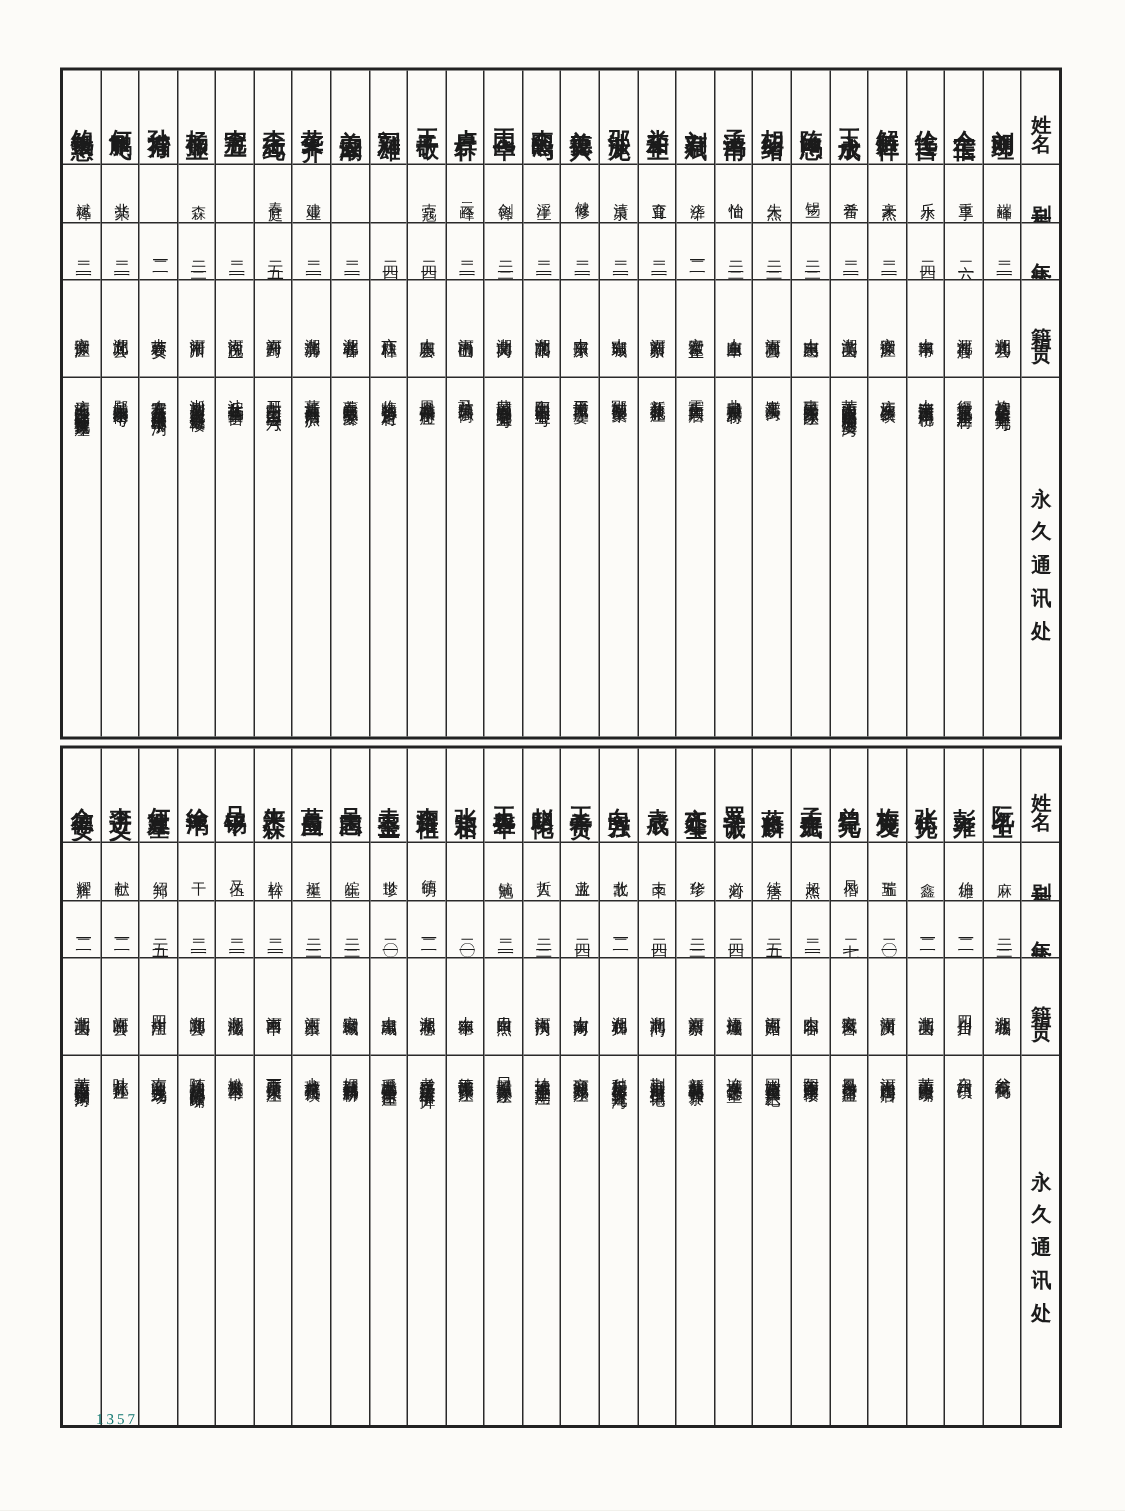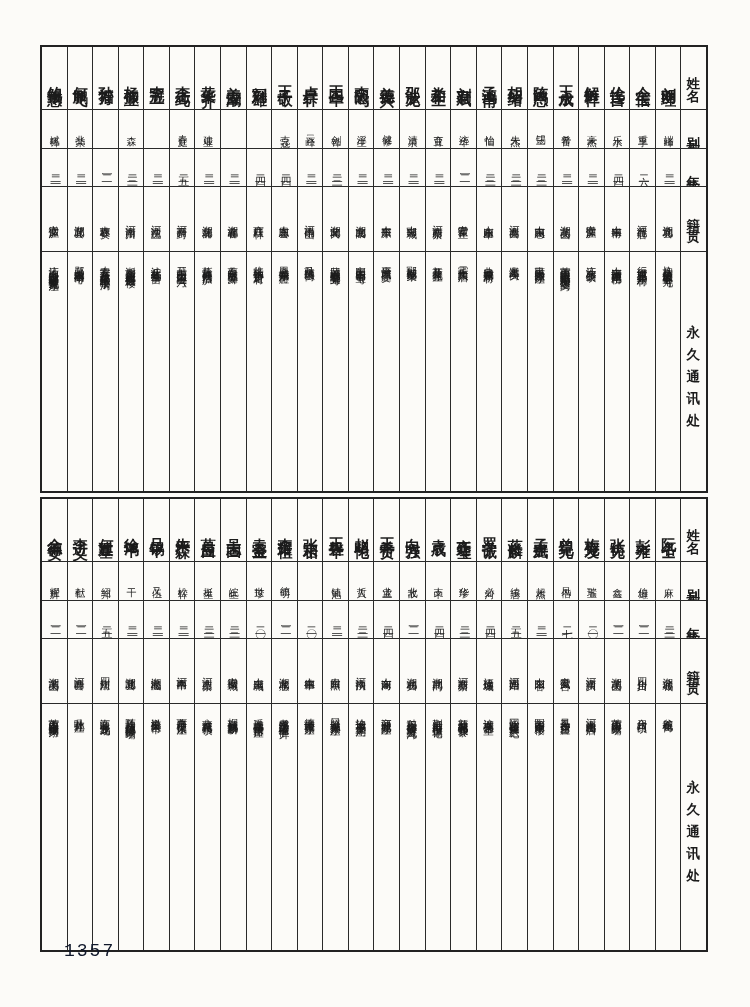--- a/index.html
+++ b/index.html
@@ -37,22 +37,22 @@
   #table-1 .c-addr{height:240px;}
   
   .hdr{font-weight:bold;font-size:13.5px;}
   .c-name.hdr{letter-spacing:13px;}
   .c-alias.hdr{letter-spacing:4px;}
   .c-age.hdr{letter-spacing:4px;}
   .c-native.hdr{letter-spacing:12px;}
   .c-addr.hdr{justify-content:center;letter-spacing:22px;padding-top:0;}
   .page-number{
     position:absolute;left:64px;top:941px;
-    font-family:Liberation Mono, monospace;
-    font-size:18px;letter-spacing:2px;color:#0f172a;
+    font-family:Liberation Serif, serif;
+    font-size:10px;letter-spacing:2px;color:#0f766e;
   }
 </style>
 </head>
 <body>
 
 <div class="page">
 
   <div class="roster" id="table-0">
     <div class="col">
       <div class="cell c-name hdr">姓名</div>

